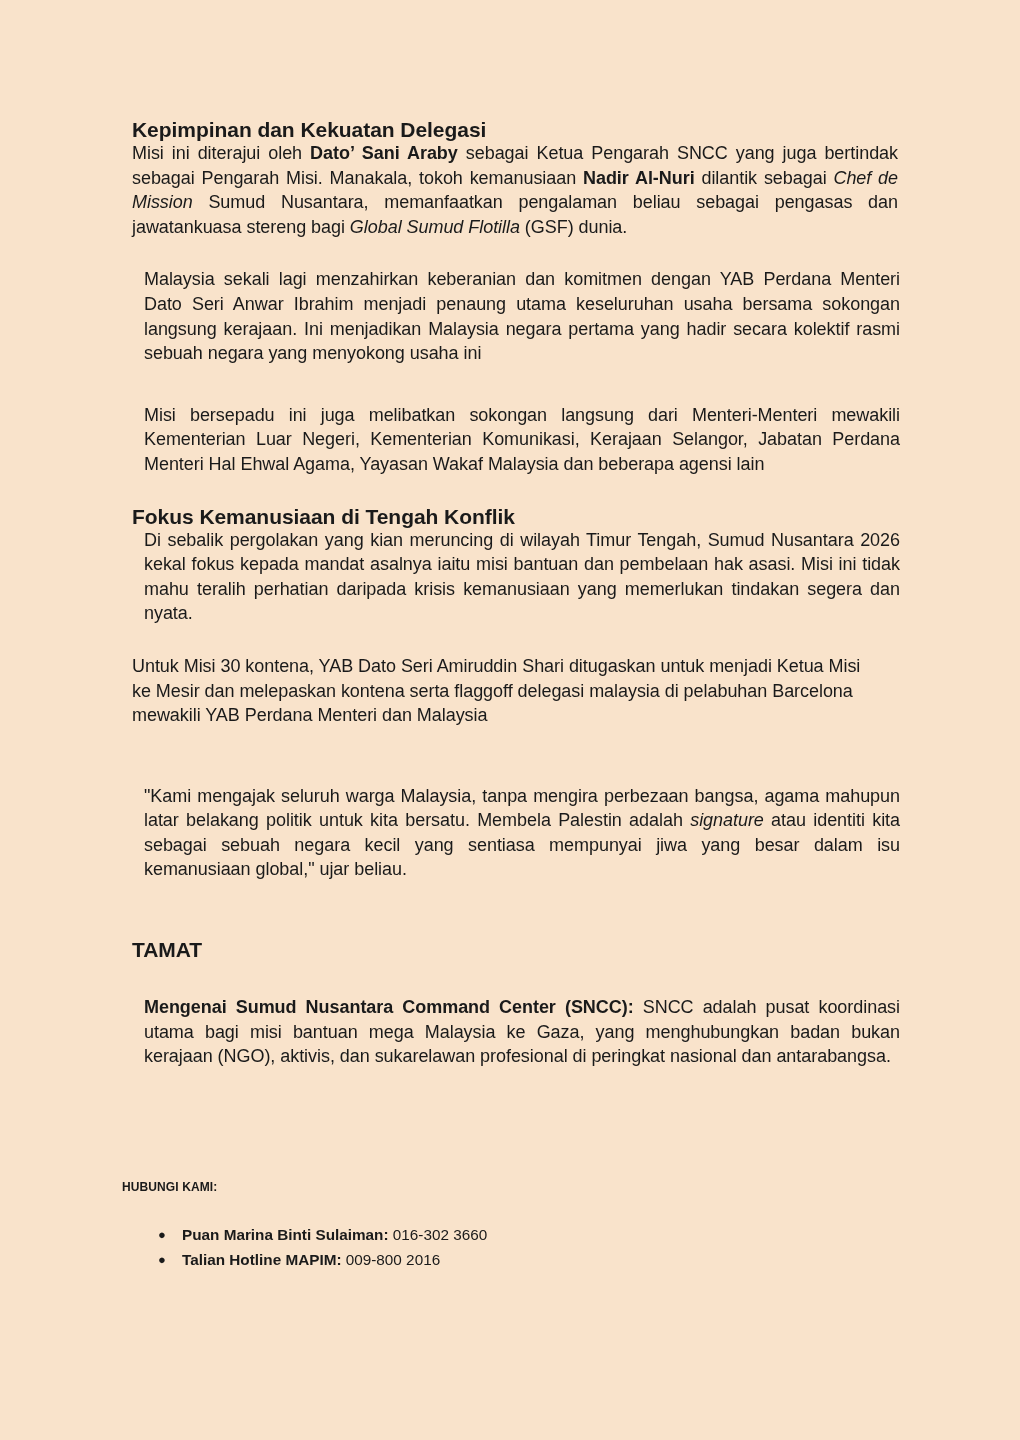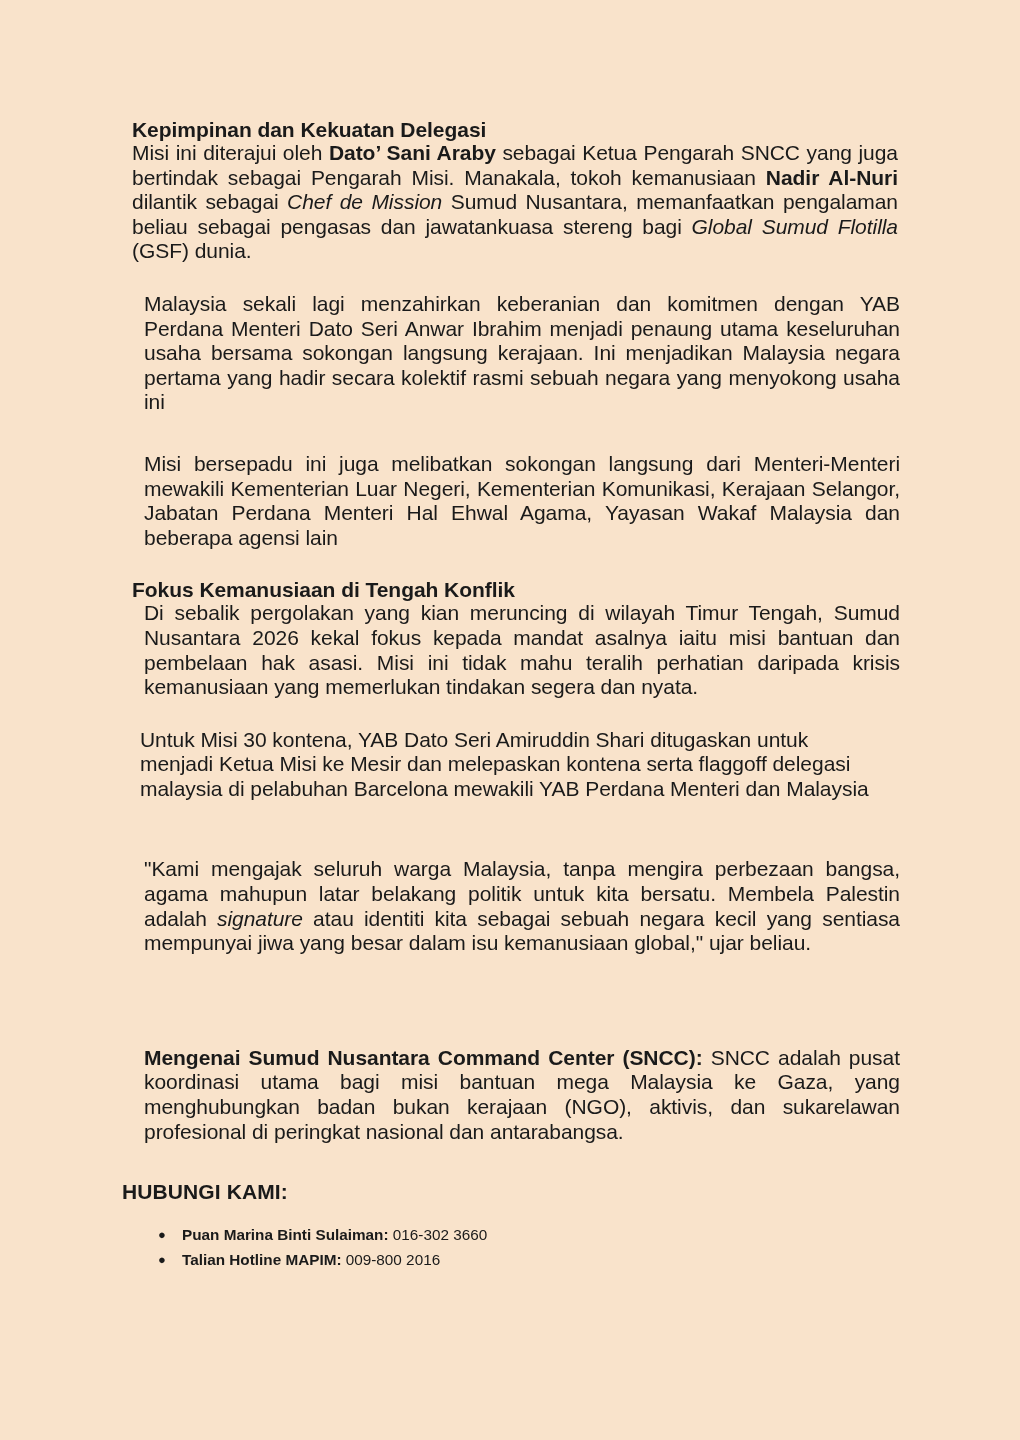--- a/index.html
+++ b/index.html
@@ -25,35 +25,35 @@
 
   
   .doc {
     position: absolute;
     left: 132px;
     top: 118px;
     width: 766px;
   }
 
   .blk {
-    font-size: 21px;
+    font-size: 18px;
     line-height: 24.6px;
     text-align: justify;
     text-justify: inter-word;
     letter-spacing: -0.05px;
     margin: 0;
   }
 
   .blk.nojust { text-align: left; }
 
   
   .w-full   { width: 766px; margin-left: 0; }
   .w-narrow { width: 756px; margin-left: 12px; }
   .w-shift  { width: 758px; margin-left: -10px; }
-  .w-left   { width: 740px; margin-left: 8px; }
+  .w-left   { width: 740px; margin-left: 0; }
 
   h3.head {
     font-size: 21px;
     line-height: 23px;
     font-weight: bold;
     margin: 0;
     letter-spacing: -0.05px;
   }
 
   .gap-sm { height: 9px; }
@@ -61,21 +61,21 @@
   .gap-xl { height: 34px; }
 
   b, strong { font-weight: bold; }
   i, em { font-style: italic; }
 
   
   .contact-head {
     position: absolute;
     left: 122px;
     top: 1180px;
-    font-size: 21px;
+    font-size: 12px;
     font-weight: bold;
     letter-spacing: 0.1px;
   }
 
   ul.contact-list {
     position: absolute;
     left: 150px;
     top: 1222px;
     margin: 0;
     padding: 0;
@@ -134,20 +134,21 @@
 
     <div class="gap-lg"></div>
 
     <p class="blk w-narrow"><span>"Kami mengajak seluruh warga Malaysia, tanpa mengira perbezaan bangsa, agama mahupun latar belakang politik untuk kita bersatu. Membela Palestin adalah </span><i>signature</i><span> atau identiti kita sebagai sebuah negara kecil yang sentiasa mempunyai jiwa yang besar dalam isu kemanusiaan global," ujar beliau.</span></p>
 
     <div class="gap-lg"></div>
 
 
     <div class="gap-lg"></div>
 
+    <h3 class="head">TAMAT</h3>
 
     <div class="gap-xl"></div>
 
     <p class="blk w-narrow"><b>Mengenai Sumud Nusantara Command Center (SNCC):</b><span> SNCC adalah pusat koordinasi utama bagi misi bantuan mega Malaysia ke Gaza, yang menghubungkan badan bukan kerajaan (NGO), aktivis, dan sukarelawan profesional di peringkat nasional dan antarabangsa.</span></p>
 
   </div>
 
   <div class="contact-head">HUBUNGI KAMI:</div>
 
   <ul class="contact-list">

